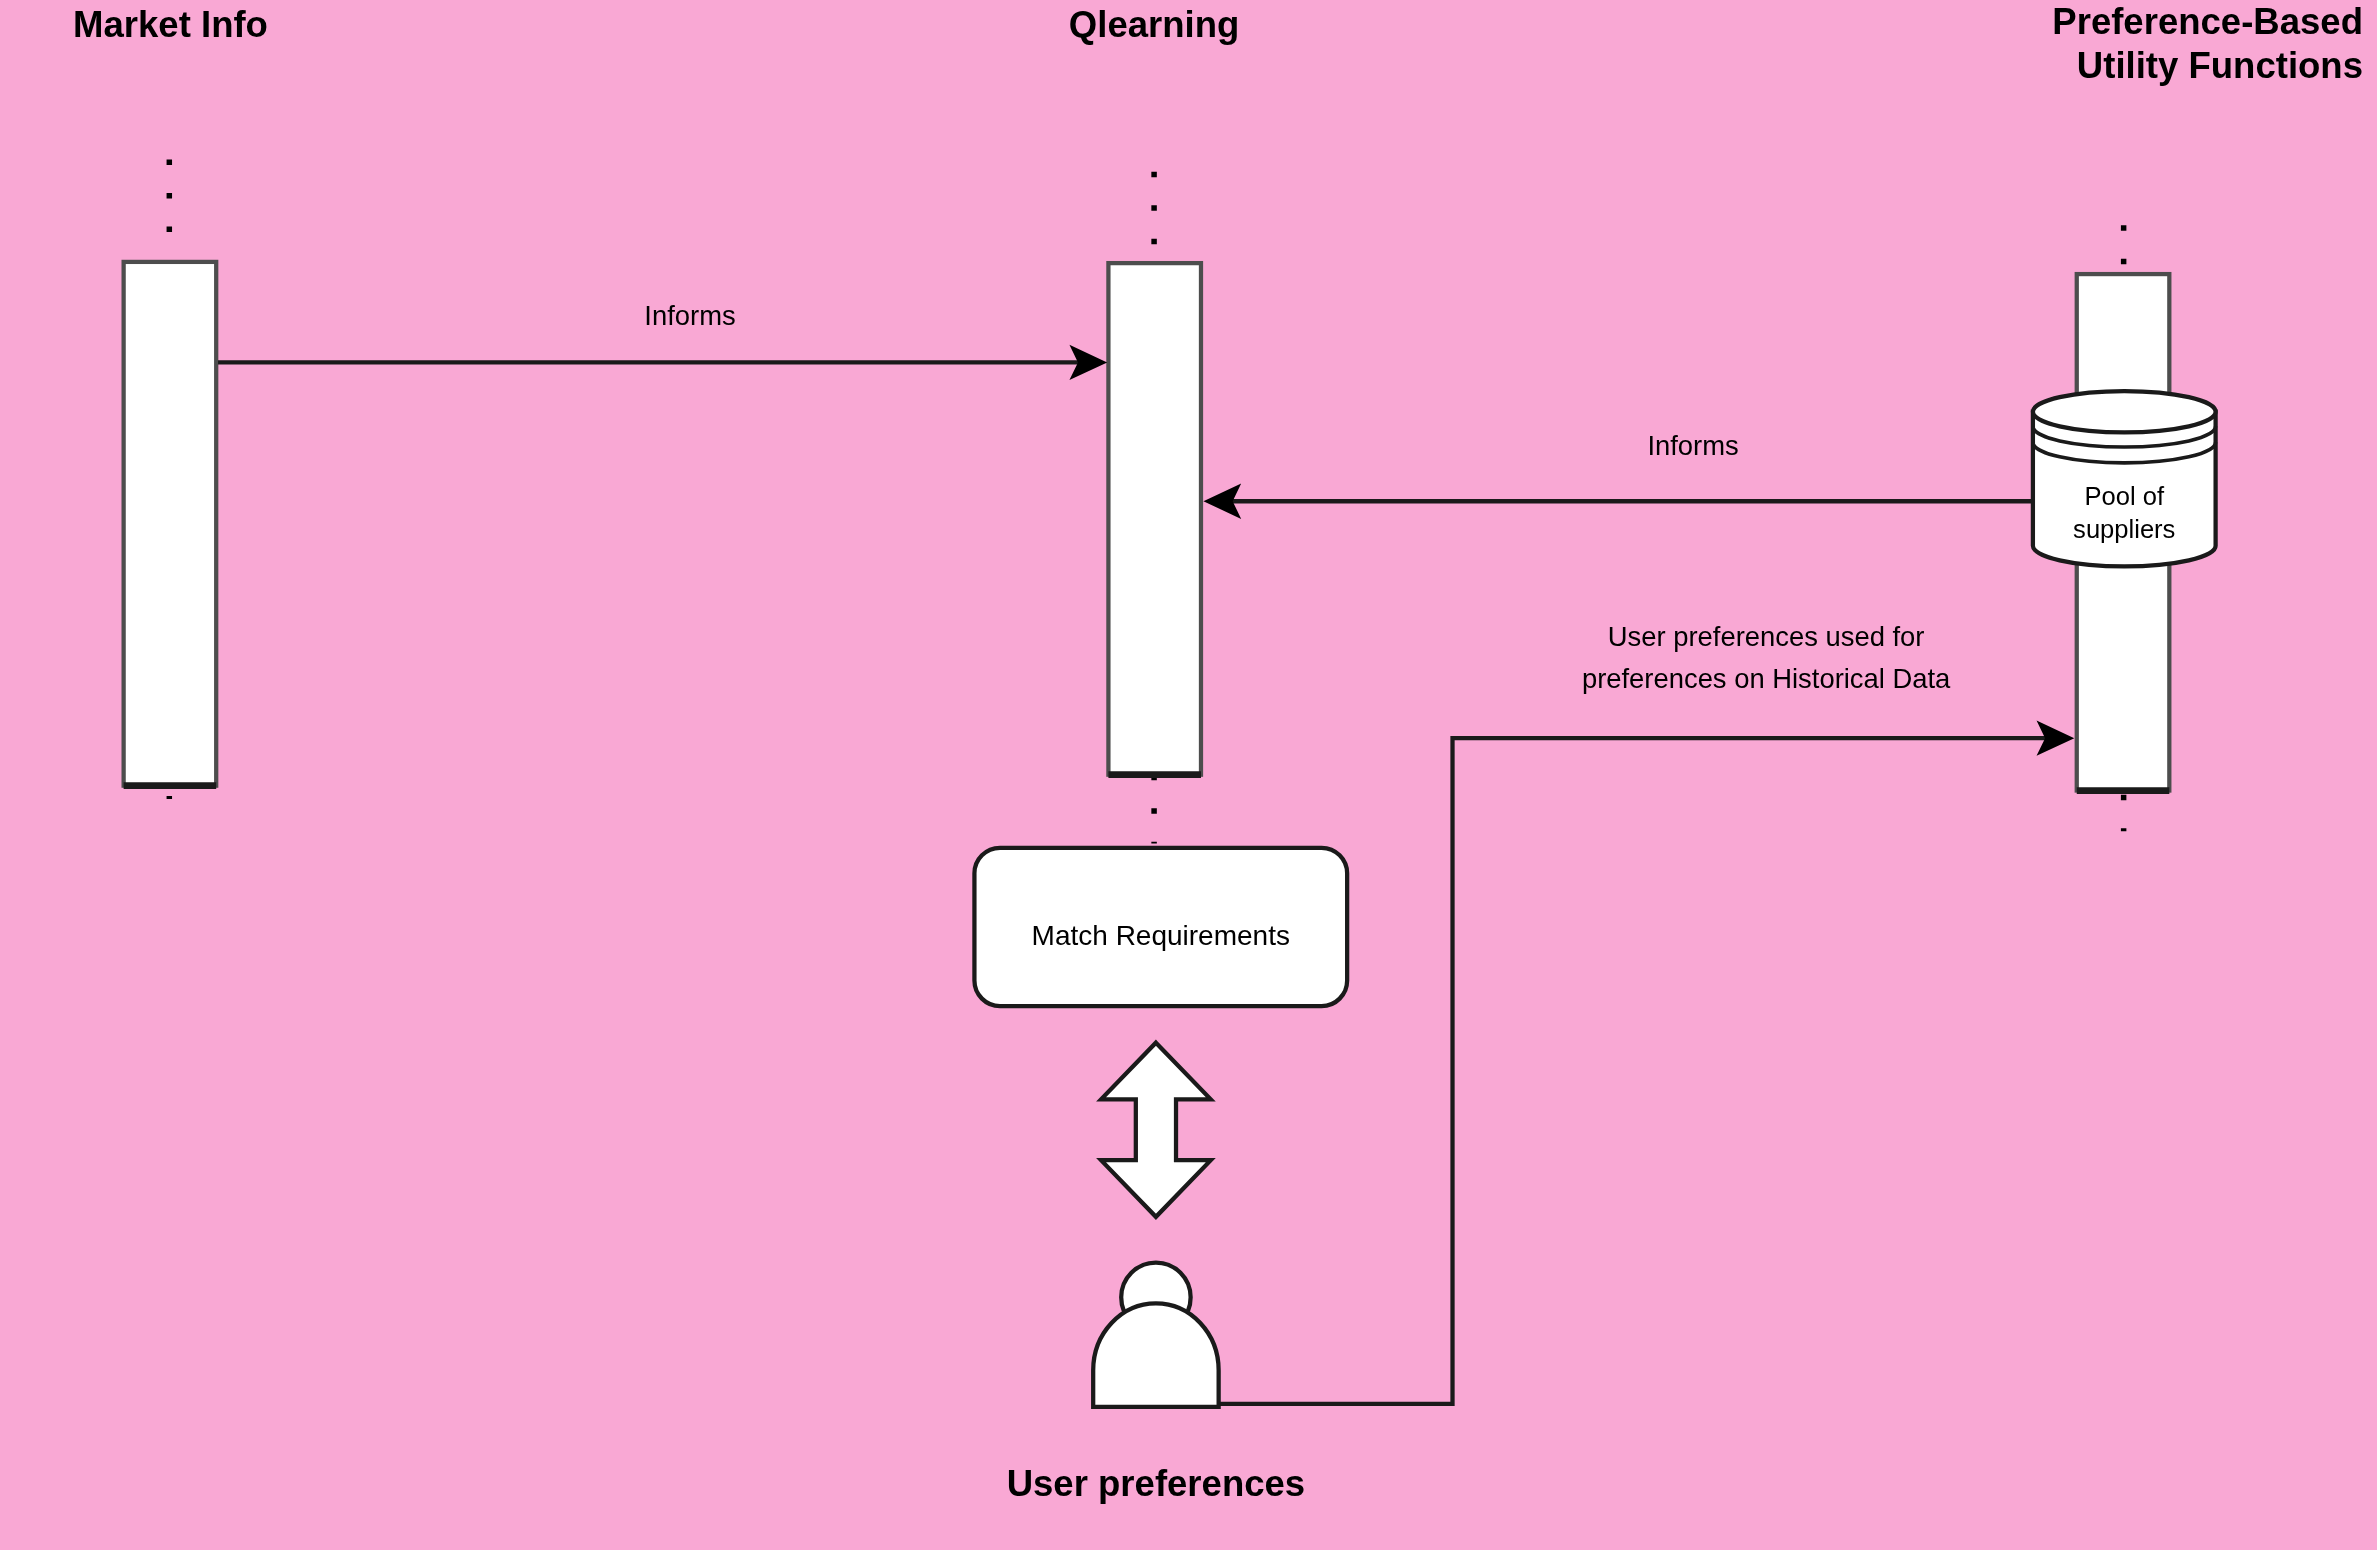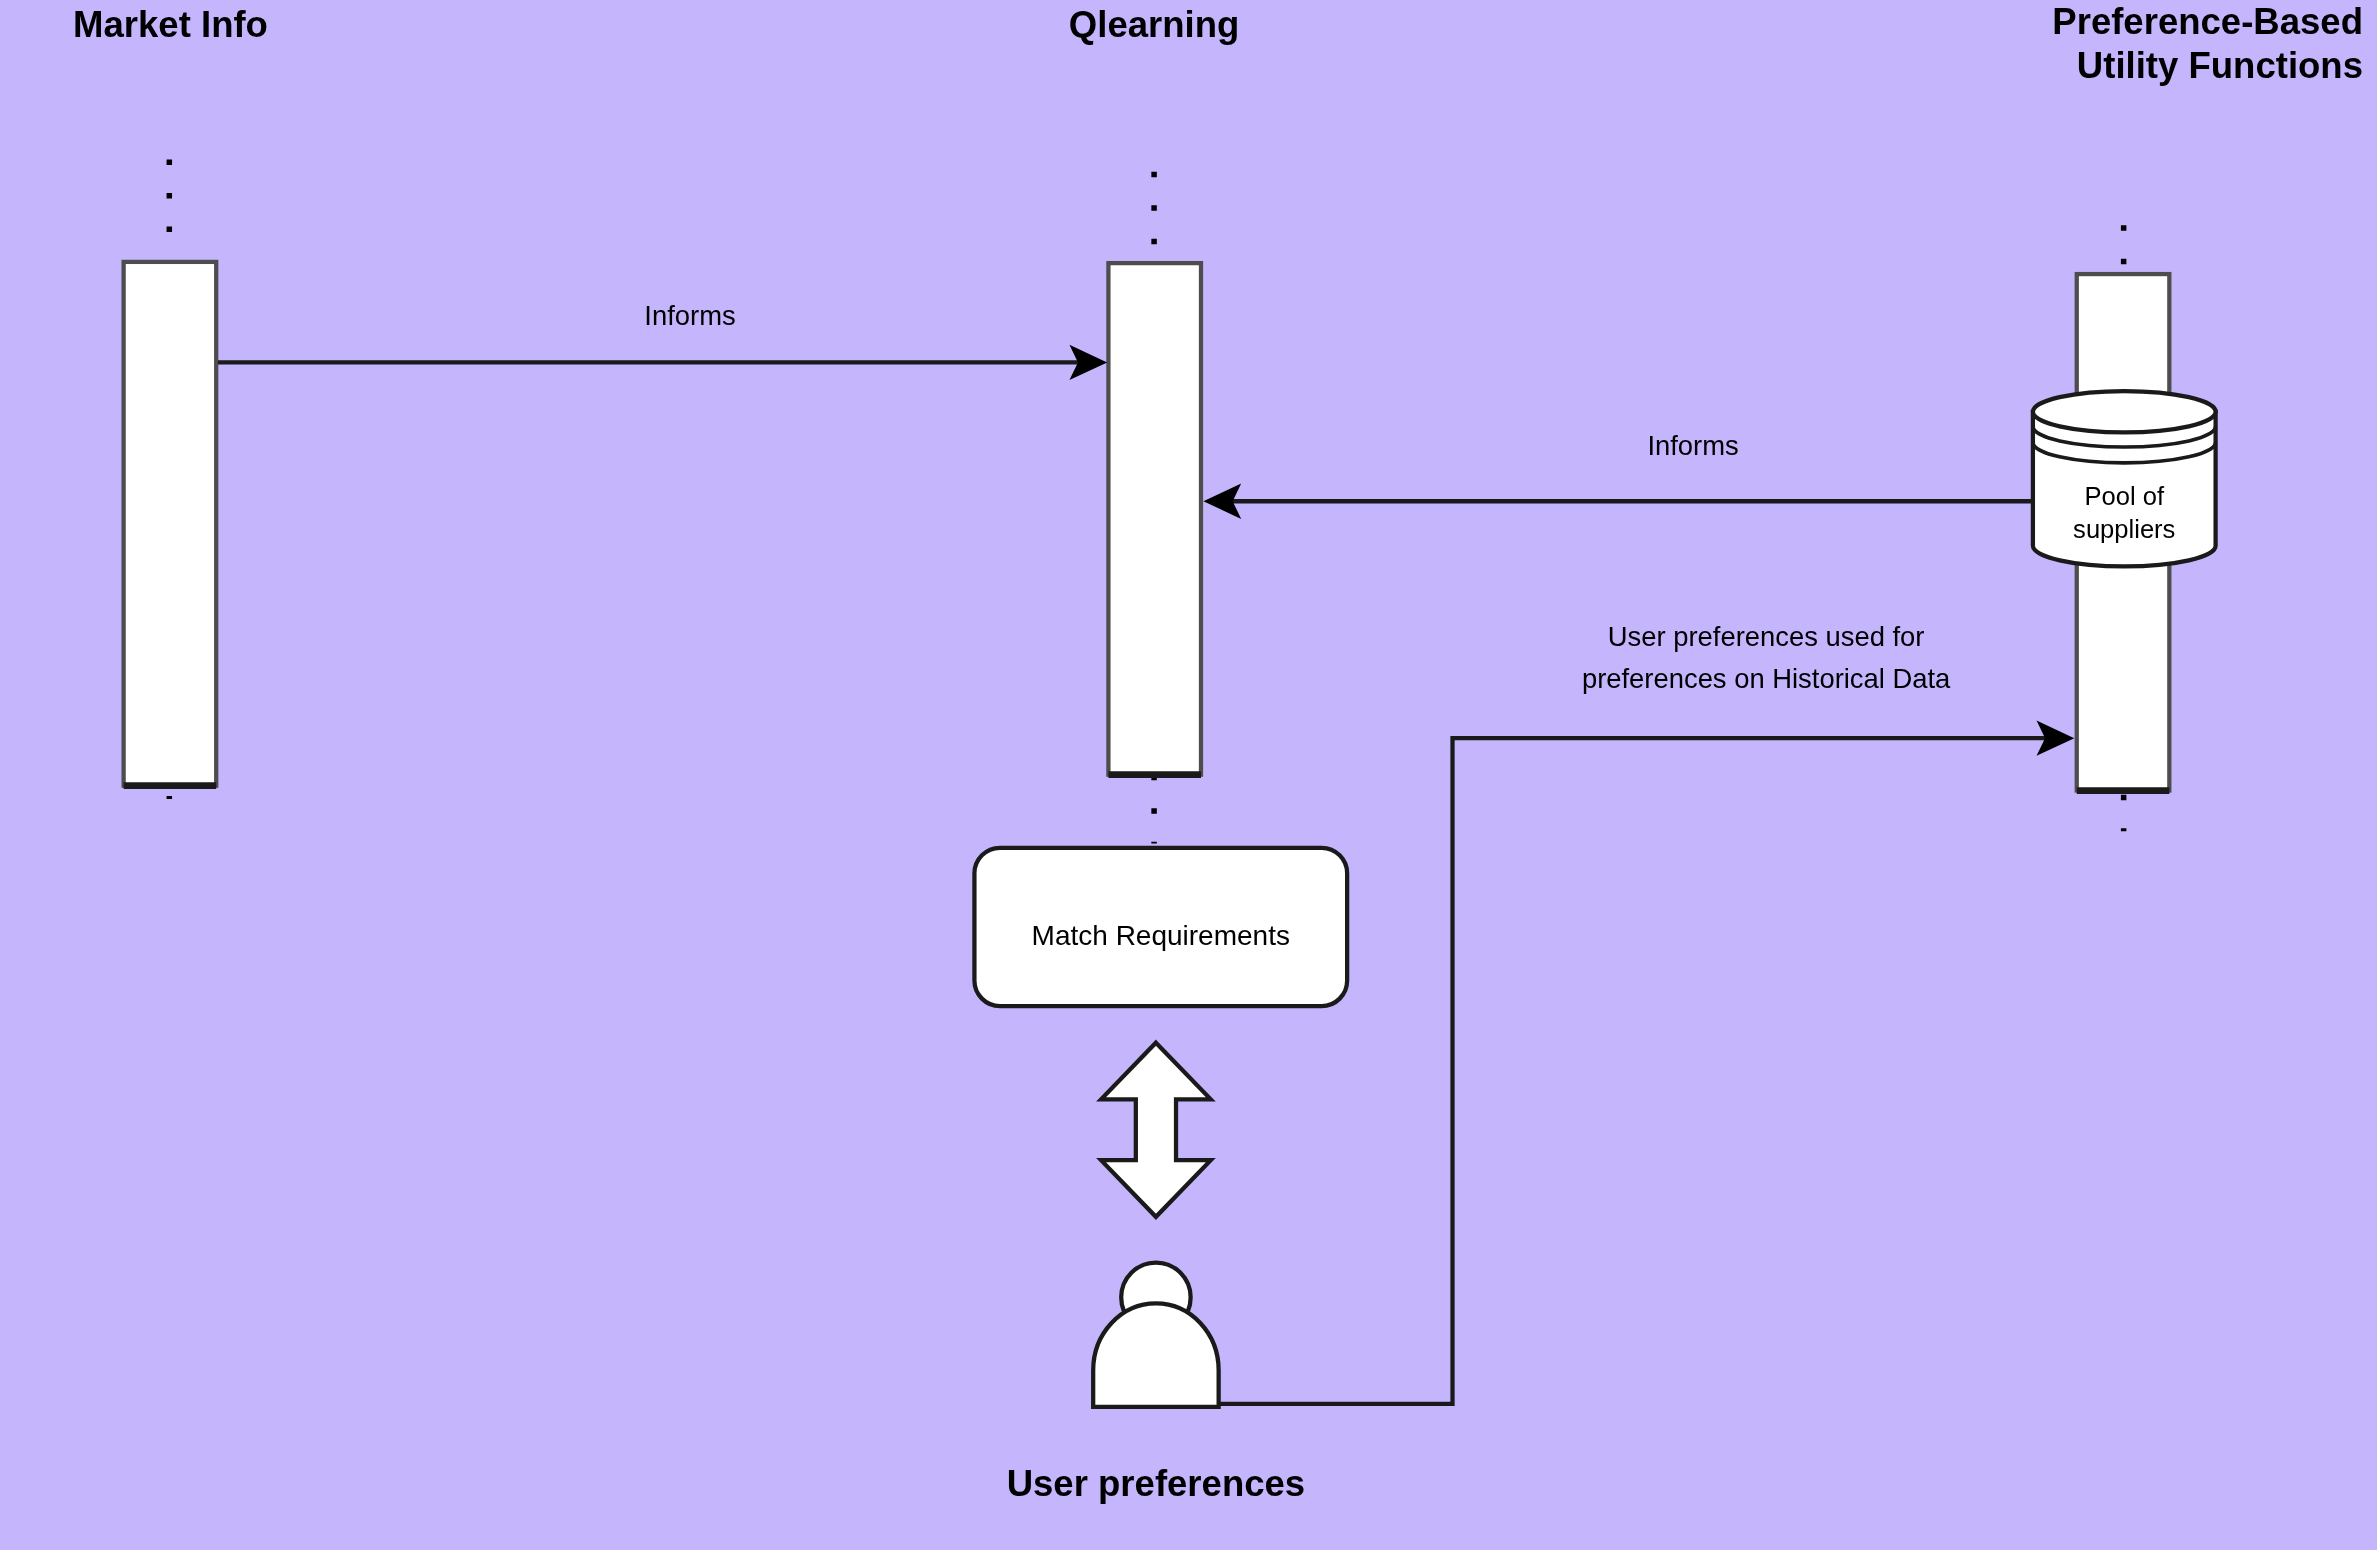--- a/index.html
+++ b/index.html
@@ -7,21 +7,21 @@
     padding: 0;
     background: #ffffff;
   }
   body {
     font-family: "Liberation Sans", sans-serif;
   }
   #canvas {
     position: relative;
     width: 2377px;
     height: 1550px;
-    background: #c4b5fd;
+    background: #f9a8d4;
     overflow: hidden;
   }
   svg#diagram {
     position: absolute;
     left: 0;
     top: 0;
     width: 2377px;
     height: 1550px;
   }
   .hdr {

